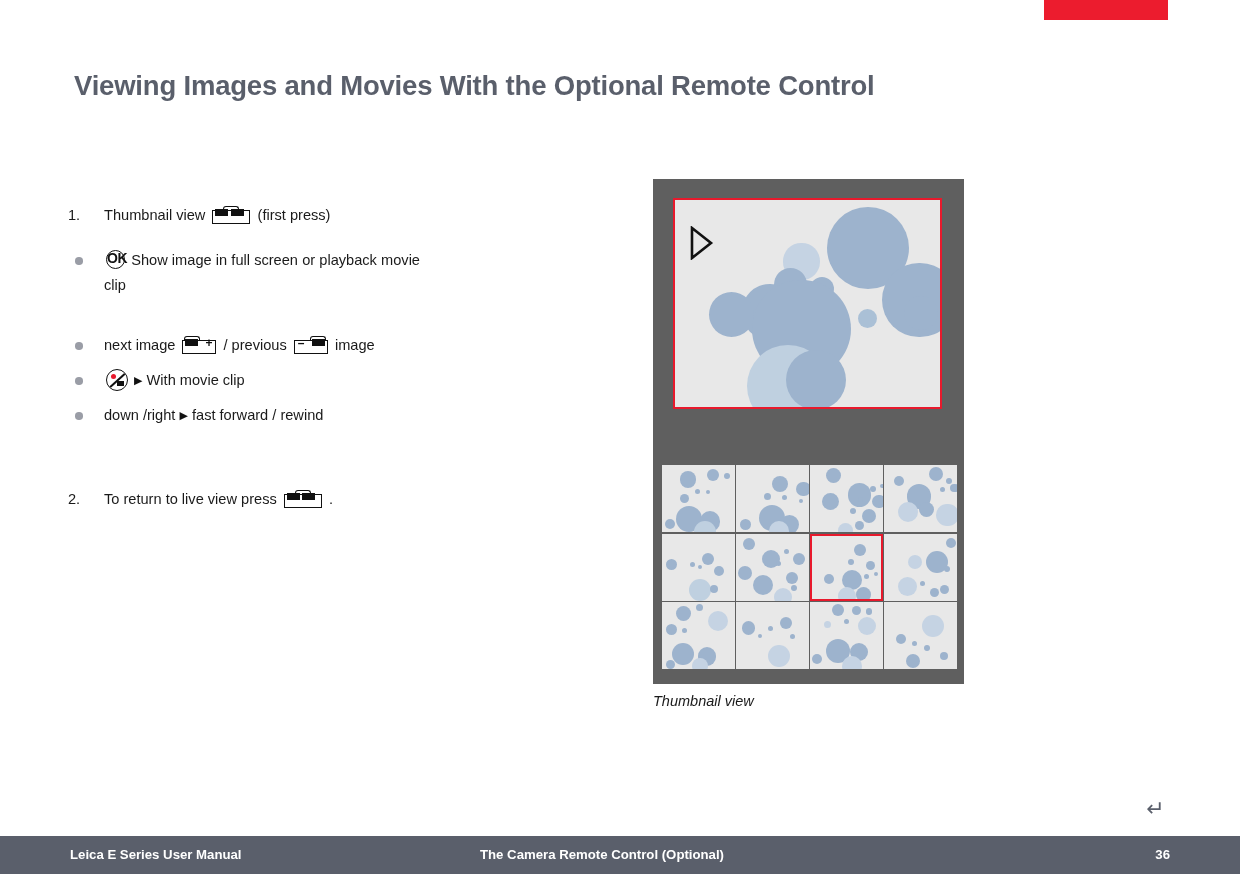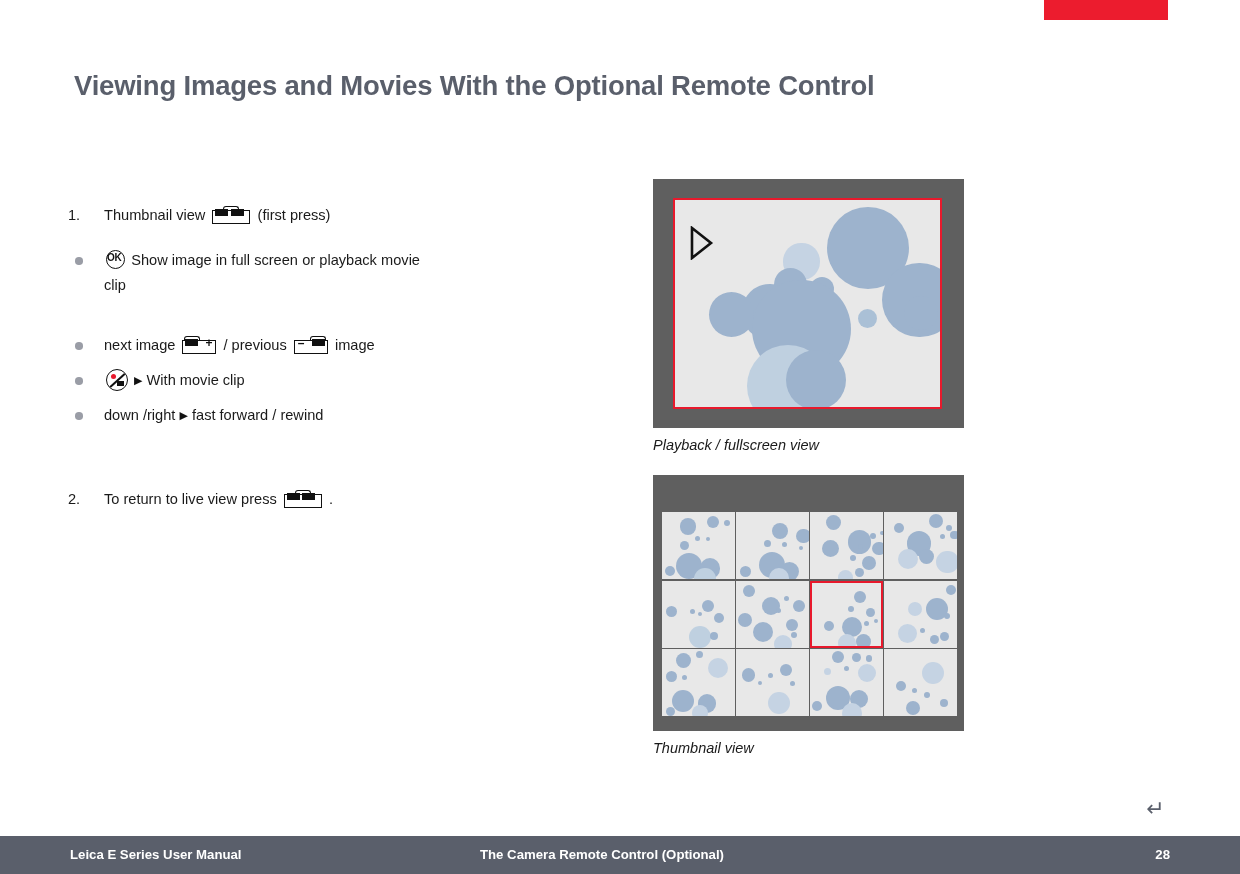--- a/index.html
+++ b/index.html
@@ -254,21 +254,21 @@
     box-sizing: border-box;
     margin: 0 2px;
     vertical-align: -4px;
     background: #fff;
   }
   .ico-ok span {
     position: absolute;
     left: 0; right: 0;
     top: 3.4px;
     text-align: left;
-    font-size: 10px;
+    font-size: 14px;
     line-height: 8px;
     font-weight: bold;
     letter-spacing: -0.3px;
     color: #111;
   }
 
   
   .ico-movie {
     width: 22px;
     height: 22px;
@@ -523,21 +523,20 @@
         <div class="blob" style="left: 134.909px; top: 77.1765px; width: 24.0909px; height: 24.0909px; background: rgb(157, 179, 205);"></div>
         <div class="blob" style="left: 67.4545px; top: 84.4118px; width: 55.4091px; height: 55.4091px; background: rgb(157, 179, 205);"></div>
         <div class="blob" style="left: 77.0909px; top: 79.5882px; width: 98.7727px; height: 98.7727px; background: rgb(157, 179, 205);"></div>
         <div class="blob" style="left: 228.864px; top: 96.4706px; width: 33.7273px; height: 33.7273px; background: rgb(157, 179, 205);"></div>
         <div class="blob" style="left: 183.091px; top: 108.529px; width: 19.2727px; height: 19.2727px; background: rgb(170, 192, 214);"></div>
         <div class="blob" style="left: 72.2727px; top: 144.706px; width: 81.9091px; height: 81.9091px; background: rgb(191, 208, 224);"></div>
         <div class="blob" style="left: 110.818px; top: 149.529px; width: 60.2273px; height: 60.2273px; background: rgb(157, 179, 205);"></div>
         <div class="blob" style="left: 33.7273px; top: 91.6471px; width: 45.7727px; height: 45.7727px; background: rgb(157, 179, 205);"></div>
       </div>
   </div>
-  <div class="caption">Playback / fullscreen view</div>
 
   <div class="frame frame-thumbs">
     <div class="thumb-grid" id="thumb-grid">
         <div class="thumb-cell">
           <div class="blob" style="left: 18.125px; top: 6.48387px; width: 16.1111px; height: 16.1111px; background: rgb(157, 179, 205);"></div>
           <div class="blob" style="left: 45.3125px; top: 4.32258px; width: 12.0833px; height: 12.0833px; background: rgb(157, 179, 205);"></div>
           <div class="blob" style="left: 62.4306px; top: 7.56452px; width: 6.04167px; height: 6.04167px; background: rgb(157, 179, 205);"></div>
           <div class="blob" style="left: 18.125px; top: 29.1774px; width: 9.0625px; height: 9.0625px; background: rgb(157, 179, 205);"></div>
           <div class="blob" style="left: 33.2292px; top: 23.7742px; width: 5.03472px; height: 5.03472px; background: rgb(157, 179, 205);"></div>
           <div class="blob" style="left: 44.3056px; top: 24.8548px; width: 4.02778px; height: 4.02778px; background: rgb(157, 179, 205);"></div>
@@ -666,14 +665,14 @@
   </div>
   <div class="caption">Thumbnail view</div>
 
 </div>
 
 <div class="return-arrow">↵</div>
 
 <div class="footer">
   <div class="f-left">Leica E Series User Manual</div>
   <div class="f-center">The Camera Remote Control (Optional)</div>
-  <div class="f-right">28</div>
+  <div class="f-right">36</div>
 </div>
 
 </body></html>

